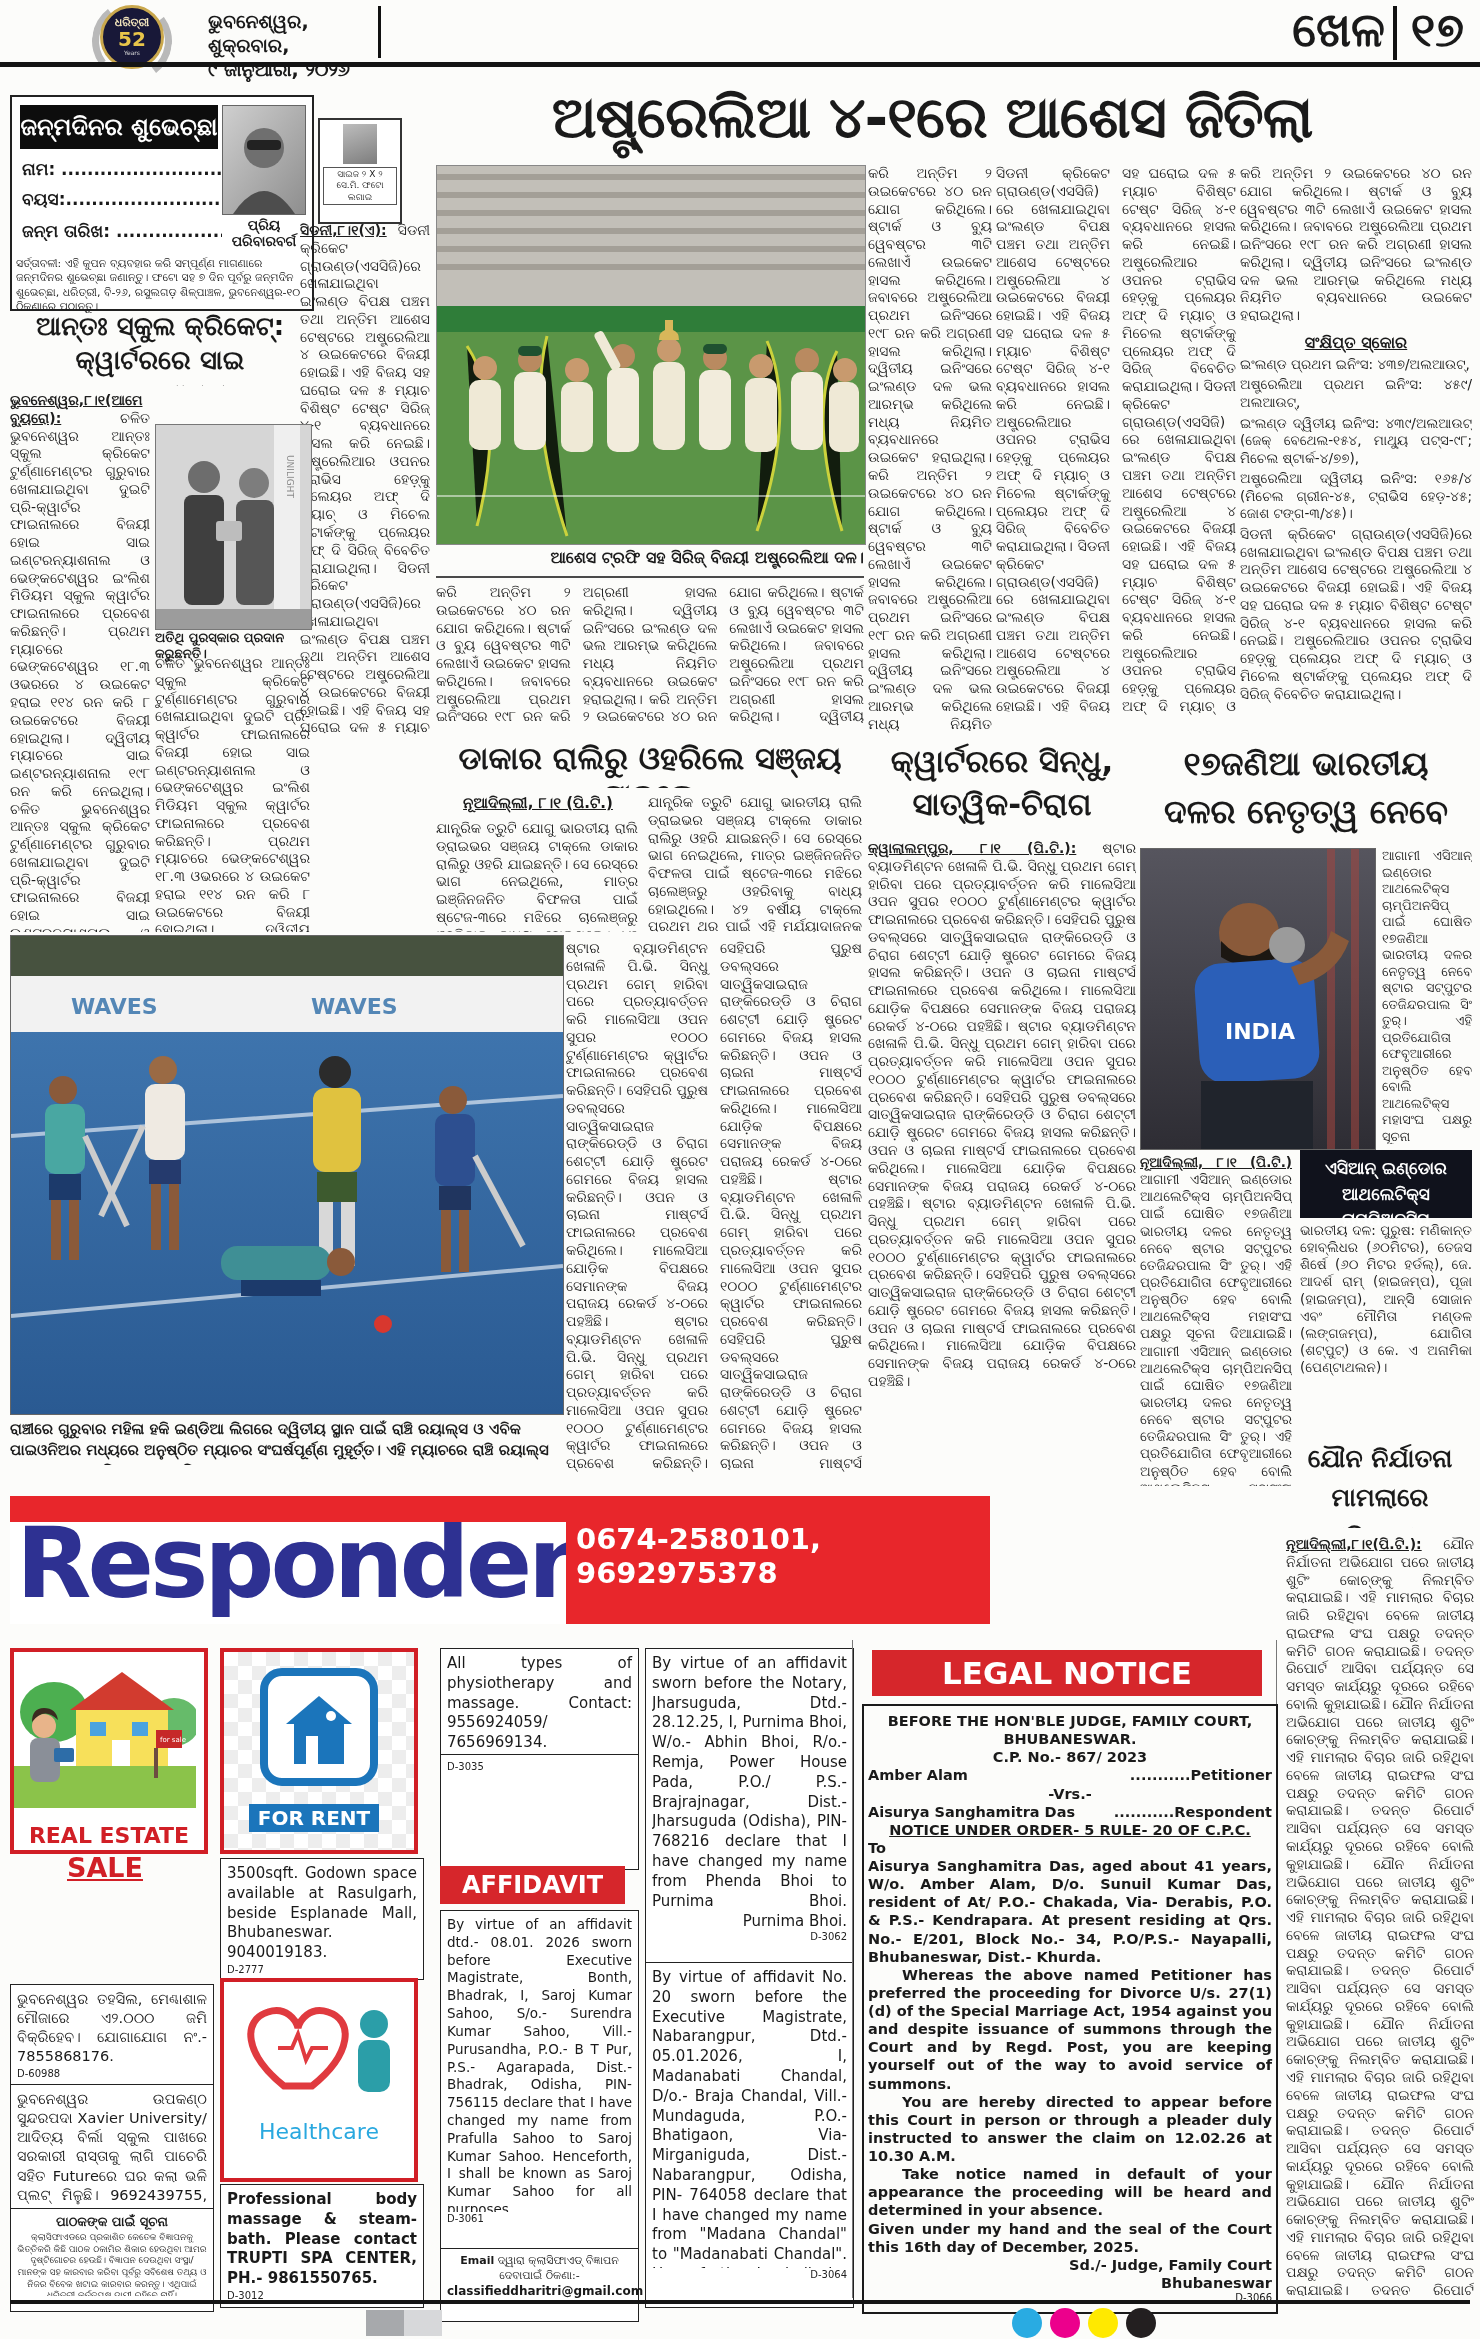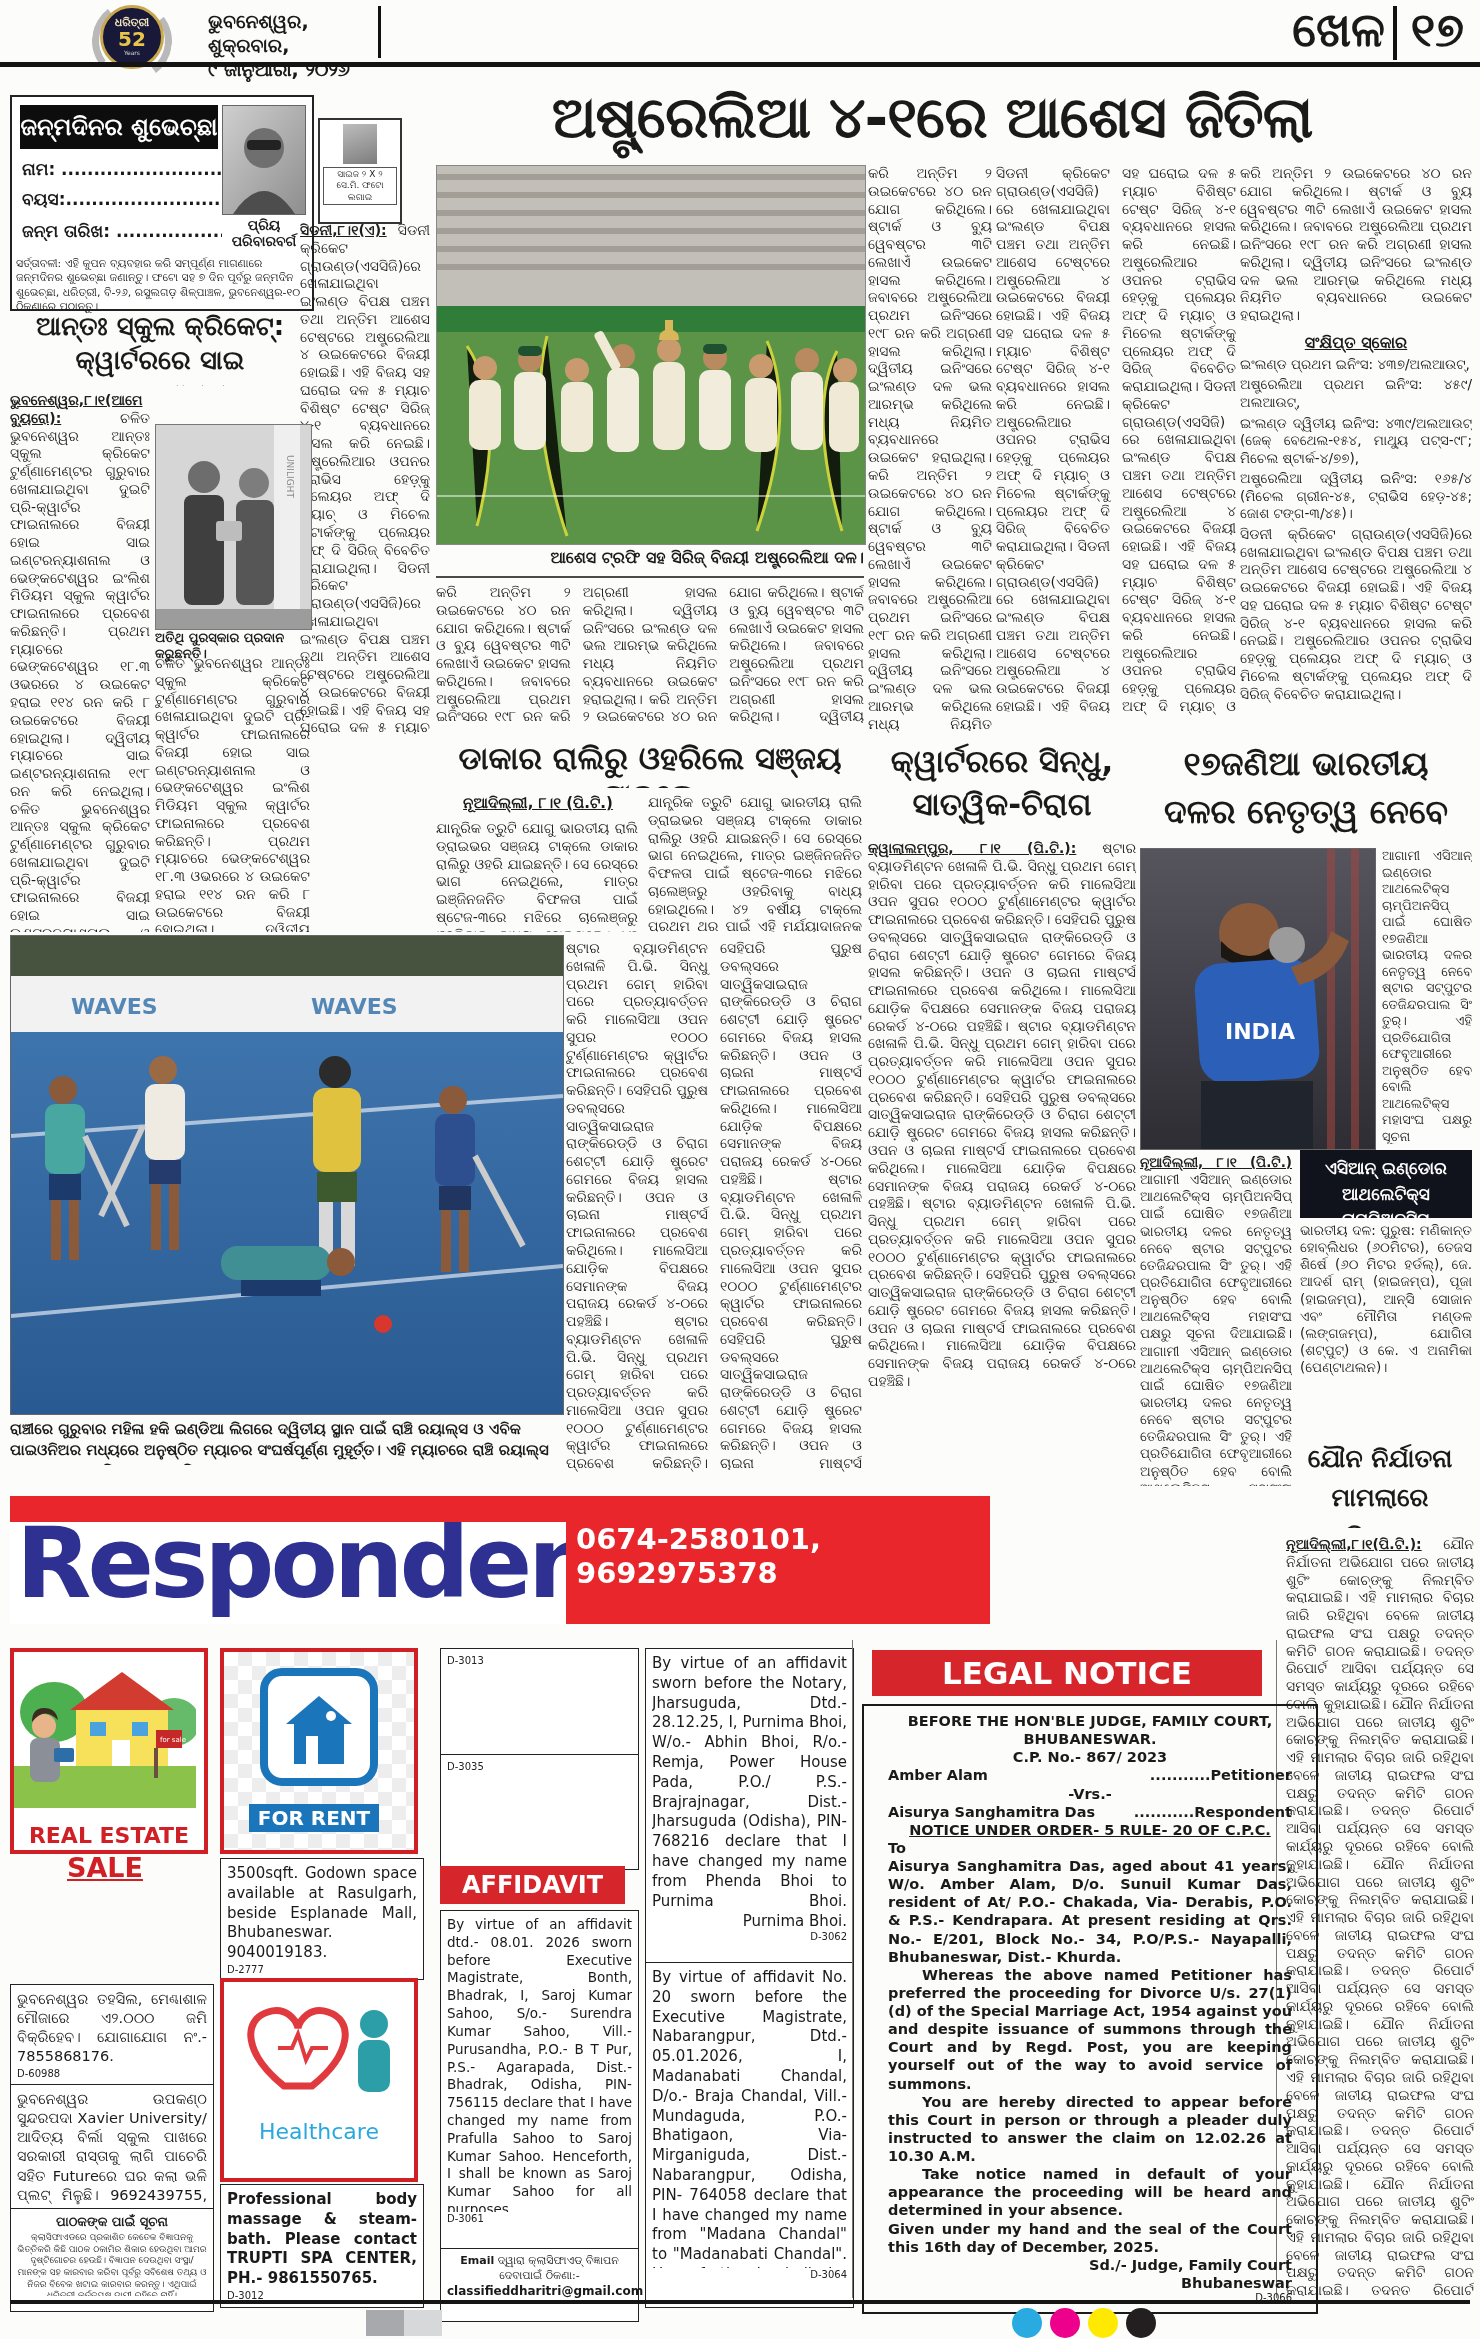--- a/index.html
+++ b/index.html
@@ -118,21 +118,21 @@
   #emailbox .e1{font-size:11px;line-height:1.35;text-align:center;}
   #emailbox .e2{font-size:12px;font-weight:bold;text-align:center;}
   #ad3062{left:645px;top:1648px;width:195px;height:306px;}
   #ad3062 .sig{text-align:right;font-size:15px;}
   #ad3064{left:645px;top:1962px;width:195px;height:334px;}
   #vr1{left:852px;top:1640px;width:1px;height:658px;background:#777;}
   #vr2{left:1276px;top:1640px;width:1px;height:658px;background:#777;}
   
   #legal-head{left:872px;top:1650px;width:390px;height:46px;background:#d6262b;color:#fff;font-weight:800;
               font-size:31px;text-align:center;line-height:46px;}
-  #legal-body{left:862px;top:1704px;width:404px;height:594px;border:2px solid #1a1a1a;padding:6px 24px;
+  #legal-body{left:862px;top:1704px;width:404px;height:594px;border:2px solid #1a1a1a;padding:6px 4px;
               font-weight:bold;font-size:14.5px;line-height:1.25;}
   #legal-body .c{text-align:center;}
   #legal-body .row{display:flex;justify-content:space-between;}
   #legal-body .u{text-align:center;text-decoration:underline;}
   #legal-body p{margin:0;text-align:justify;}
   #legal-body .ind{text-indent:34px;}
   #legal-body .sig{text-align:right;}
   #legal-body .lid{text-align:right;font-weight:normal;font-size:10px;}
   
   #foot-rule{left:10px;top:2300px;width:1460px;height:4px;background:#151515;}
@@ -494,20 +494,21 @@
       <rect x="130" y="50" width="32" height="52" rx="10" fill="#2b9ea8"></rect>
     </svg>
     <div id="hc-label">Healthcare</div>
   </div>
   <div class="adbox" id="ad3012">
     <div class="aden">Professional body massage &amp; steam-bath. Please contact TRUPTI SPA CENTER, PH.- 9861550765.</div>
     <div class="adid">D-3012</div>
   </div>
 
   <div class="adbox" id="ad3013">
+    <div class="aden">All types of physiotherapy and massage. Contact: 9556924059/ 7656969134.</div>
     <div class="adid">D-3013</div>
   </div>
   <div class="adbox" id="ad3035">
     <div class="adid">D-3035</div>
   </div>
   <div class="abs" id="aff-head">AFFIDAVIT</div>
   <div class="adbox" id="ad3061">
     <div class="aden clip" style="height:296px;">By virtue of an affidavit dtd.- 08.01. 2026 sworn before Executive Magistrate, Bonth, Bhadrak, I, Saroj Kumar Sahoo, S/o.- Surendra Kumar Sahoo, Vill.- Purusandha, P.O.- B T Pur, P.S.- Agarapada, Dist.- Bhadrak, Odisha, PIN- 756115 declare that I have changed my name from Prafulla Sahoo to Saroj Kumar Sahoo. Henceforth, I shall be known as Saroj Kumar Sahoo for all purposes.</div>
     <div class="adid">D-3061</div>
   </div>

